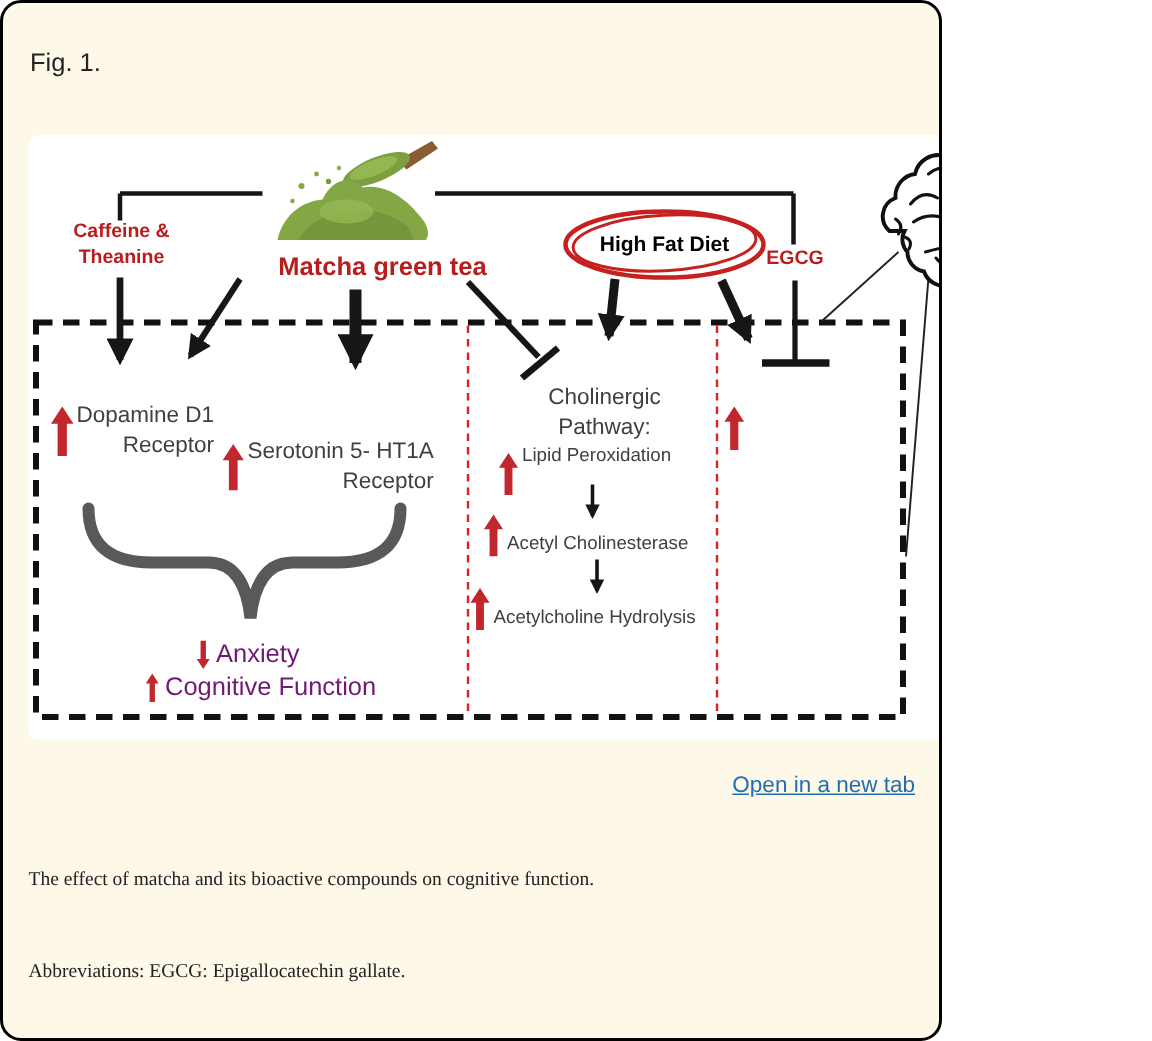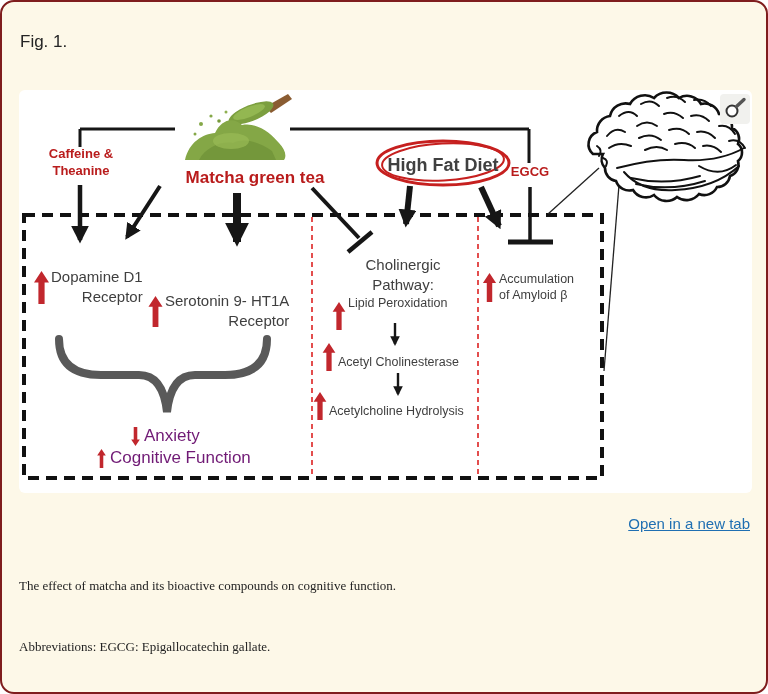--- a/index.html
+++ b/index.html
@@ -1,19 +1,19 @@
 <!DOCTYPE html>
 <html><head>
 <meta charset="utf-8">
 <style>
   html,body{margin:0;padding:0;background:#ffffff;}
   *{box-sizing:border-box;}
   .card{
-    position:relative;width:768px;height:694px;
-    background:#fdf8e8;border:2px solid #7f1d1d;border-radius:14px;
+    position:relative;width:628px;height:694px;
+    background:#fdf8e8;border:2px solid #000000;border-radius:14px;
     font-family:"Liberation Sans",sans-serif;overflow:hidden;
   }
   .fig-label{position:absolute;left:18px;top:30px;font-size:17px;color:#242424;font-weight:500;}
   .panel{
     position:absolute;left:17px;top:88px;width:733px;height:403px;
     background:#ffffff;border-radius:6px;
   }
   .overlay{position:absolute;left:0;top:0;width:733px;height:403px;}
   .dlabel{position:absolute;color:#b91c1c;font-weight:700;text-align:center;line-height:1.28;}
   .gray{color:#3f3f3f;font-weight:400;}
@@ -155,40 +155,40 @@
       </svg>
     </button>
 
     <div class="dlabel" style="left:27px;top:56px;width:70px;font-size:13px">
       <div>Caffeine &amp;</div>
       <div>Theanine</div>
     </div>
 
     <div class="dlabel" style="left:151px;top:77px;width:170px;font-size:17px">Matcha green tea</div>
 
-    <div class="dlabel" style="left:359px;top:64px;width:130px;font-size:18px;color:#404040">High Fat Diet</div>
+    <div class="dlabel" style="left:359px;top:64px;width:130px;font-size:14px;color:#000000">High Fat Diet</div>
 
     <div class="dlabel" style="left:491px;top:74px;width:40px;font-size:13px">EGCG</div>
 
     <div class="ditem v-center" style="left:15px;top:177px">
       <svg class="arr" width="15" height="33" viewBox="0 0 15 33">
           <use href="#redup"></use>
         </svg>
       <div class="dtext t15">
         <div>Dopamine D1</div>
         <div>Receptor</div>
       </div>
     </div>
 
     <div class="ditem v-center" style="left:129px;top:201px">
       <svg class="arr" width="15" height="31" viewBox="0 0 15 33">
           <use href="#redup"></use>
         </svg>
       <div class="dtext t15">
-        <div>Serotonin 9- HT1A</div>
+        <div>Serotonin 5- HT1A</div>
         <div>Receptor</div>
       </div>
     </div>
 
     <div class="dlabel gray" style="left:336px;top:165px;width:96px;font-size:15px;line-height:1.35">
       <div>Cholinergic</div>
       <div>Pathway:</div>
     </div>
 
     <div class="ditem v-end" style="left:313px;top:205px">
@@ -209,24 +209,20 @@
       <svg class="arr" width="14" height="28" viewBox="0 0 15 33">
           <use href="#redup"></use>
         </svg>
       <div class="dtext t125" style="margin-bottom:1px">Acetyl Cholinesterase</div>
     </div>
 
     <div class="ditem v-center" style="left:463px;top:181px">
       <svg class="arr" width="15" height="29" viewBox="0 0 15 33">
           <use href="#redup"></use>
         </svg>
-      <div class="dtext t125" style="text-align:left">
-        <div>Accumulation</div>
-        <div>of Amyloid β</div>
-      </div>
     </div>
 
     <div class="ditem v-end" style="left:110px;top:336px">
       <svg class="arr down" width="13" height="19" viewBox="0 0 15 33">
           <use href="#redup"></use>
         </svg>
       <div class="t145">Anxiety</div>
     </div>
 
     <div class="ditem v-end" style="left:76px;top:358px">

